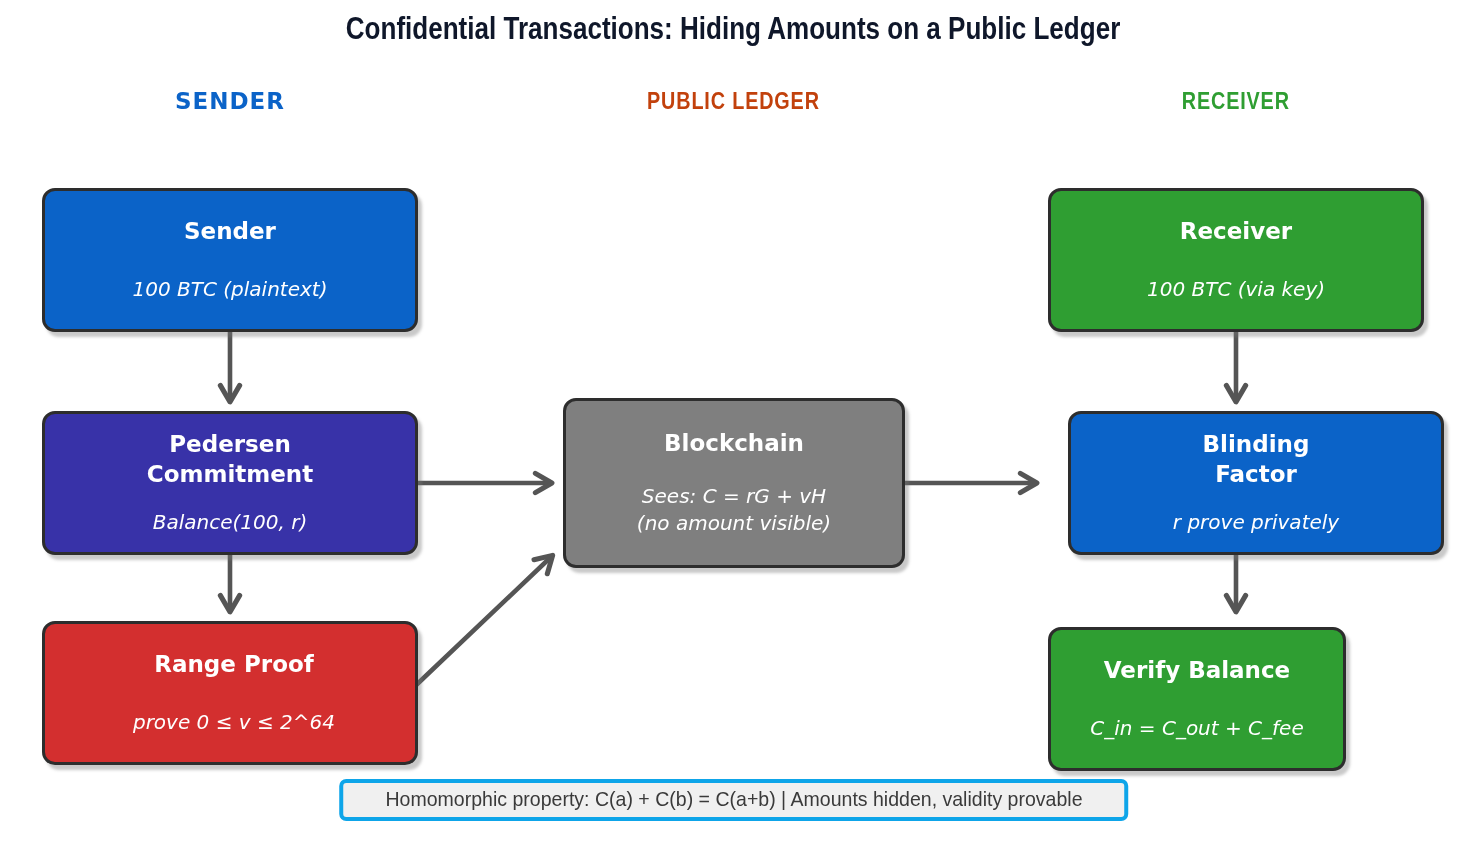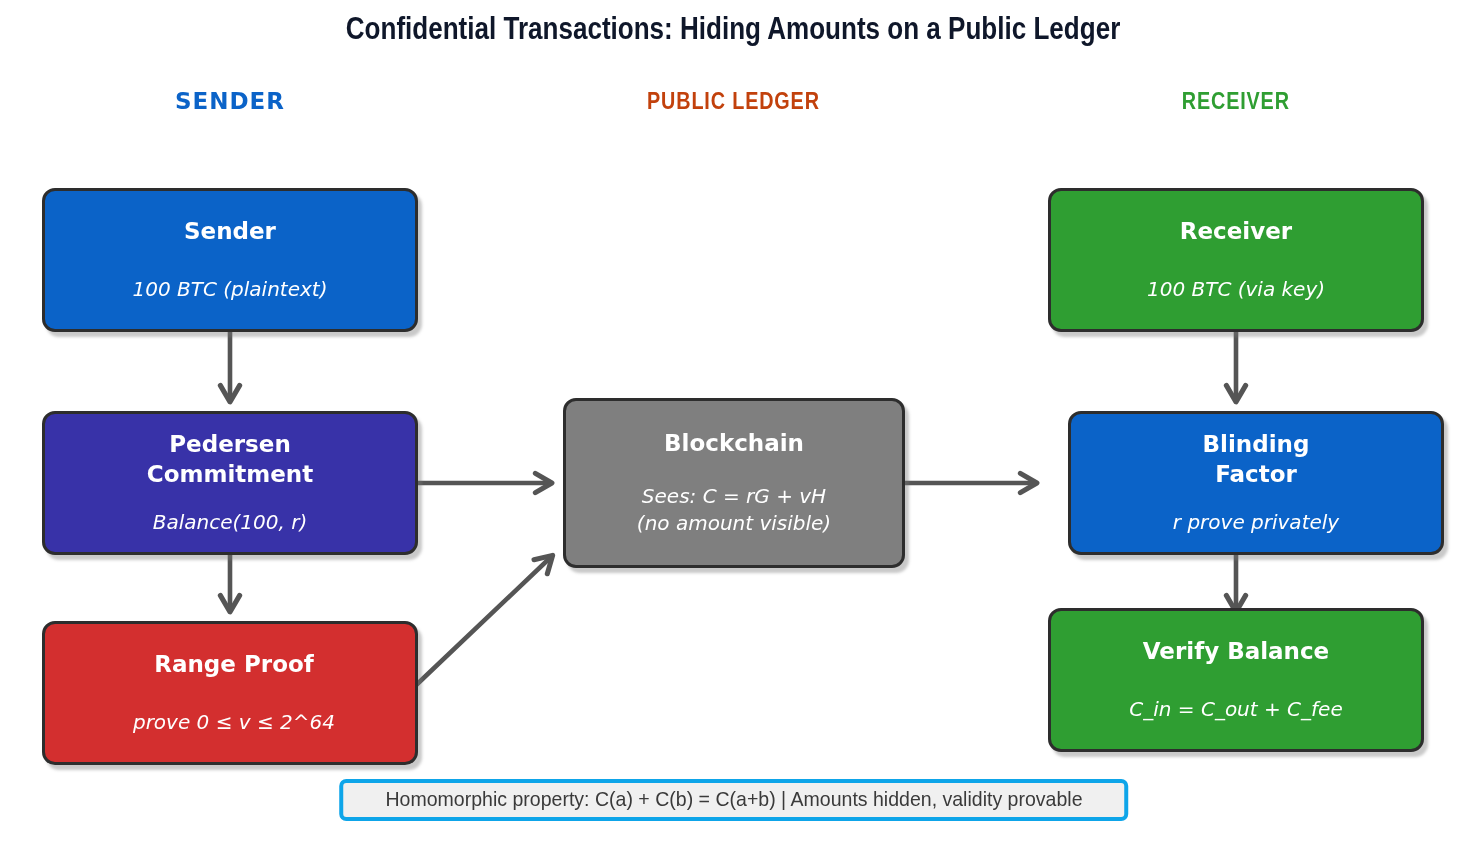--- a/index.html
+++ b/index.html
@@ -43,21 +43,21 @@
   .bg-red{background:#d32f2f;}
   .bg-gray{background:#7f7f7f;}
   .bg-green{background:#2f9e32;}
 
   #node-sender   {left:42px;  top:188px; width:376px; height:144px;}
   #node-pedersen {left:42px;  top:411px; width:376px; height:144px;}
   #node-range    {left:42px;  top:621px; width:376px; height:144px;padding-left:16px;}
   #node-blockchain{left:563px;top:398px; width:342px; height:170px; gap:24px;}
   #node-receiver {left:1048px;top:188px; width:376px; height:144px;}
   #node-blinding {left:1048px;top:411px; width:376px; height:144px;margin-left:20px;}
-  #node-verify   {left:1048px;top:608px; width:376px; height:144px;}
+  #node-verify   {left:1048px;top:627px; width:298px; height:144px;}
 
   
   .arrows{position:absolute;left:0;top:0;width:1467px;height:865px;pointer-events:none;}
 
   
   .note{
     position:absolute;top:779px;left:50%;transform:translateX(-50%);
     background:#f0f0f0;border:4px solid #0ea5e9;border-radius:7px;
     padding:4px 16px 6px 16px;
     font-size:21px;color:#3a3a3a;white-space:nowrap;

